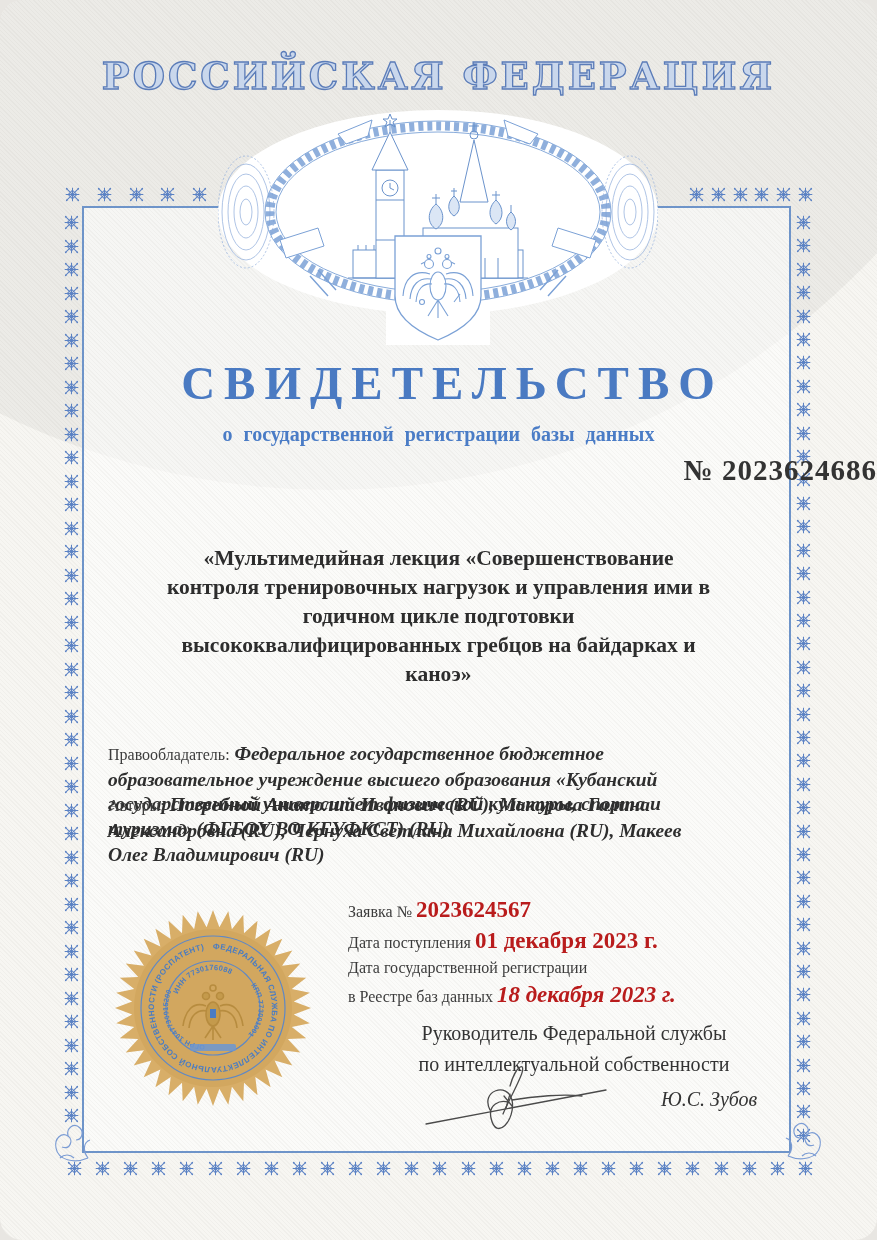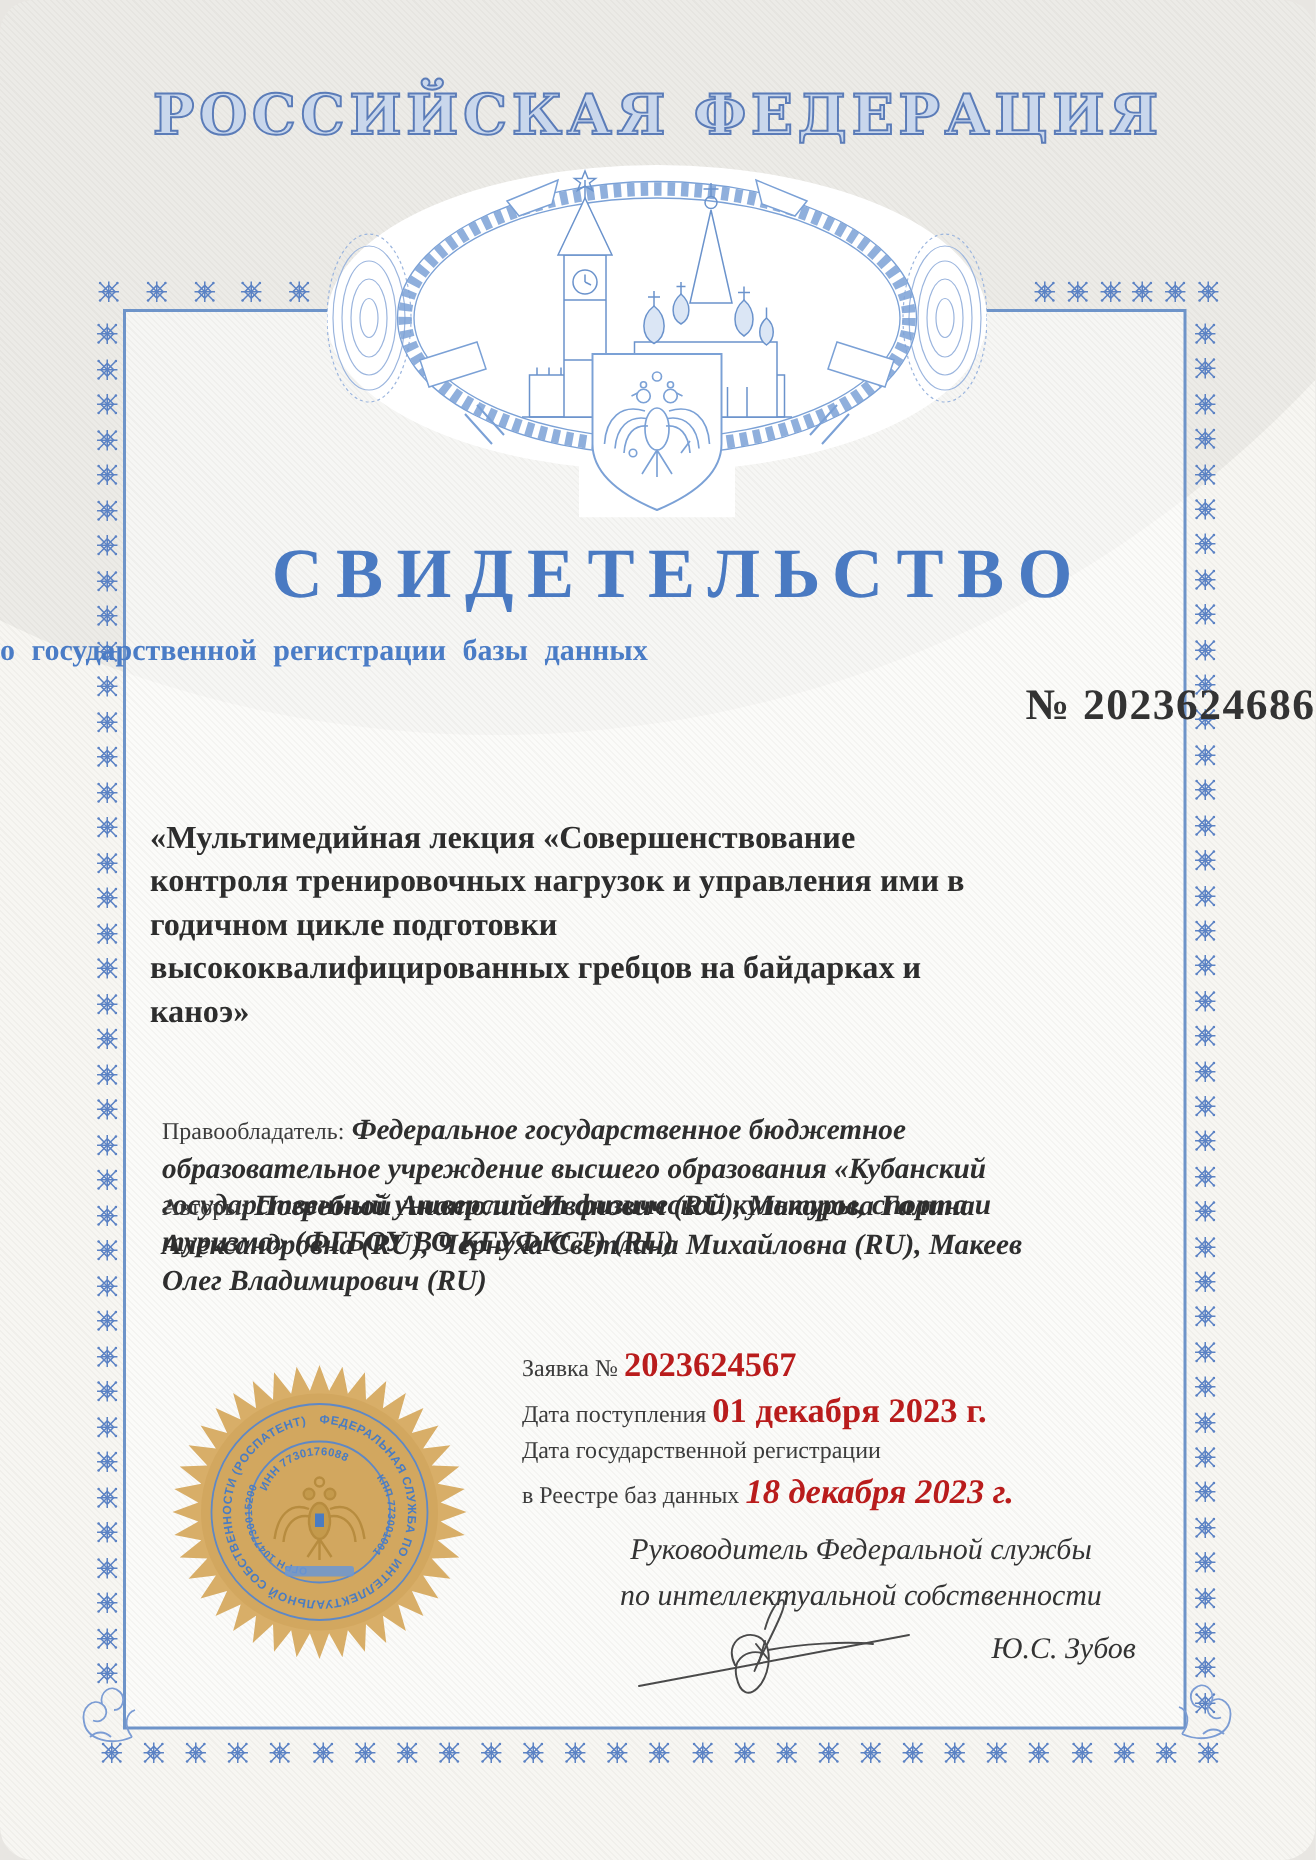--- a/index.html
+++ b/index.html
@@ -28,47 +28,47 @@
     font-family:"DejaVu Serif", serif;font-weight:bold;font-size:37px;letter-spacing:3px;
     color:#c9d7ec;-webkit-text-stroke:1.3px #5b7cb8;
   }
   .emblem{position:absolute;left:218px;top:100px;}
 
   .doc-title{
     position:absolute;top:356px;left:0;width:100%;text-align:center;
     font-weight:bold;font-size:47px;letter-spacing:9px;color:#4a7ac2;margin-left:14px;
   }
   .doc-subtitle{
-    position:absolute;top:423px;left:0;width:100%;
+    position:absolute;top:423px;left:0;width:100%;text-align:center;
     font-weight:bold;font-size:20px;word-spacing:6px;color:#4a7cc6;
   }
   .doc-number{
     position:absolute;top:454px;left:0;width:100%;text-align:right;
     font-weight:bold;font-size:29px;letter-spacing:1px;color:#333333;
   }
 
   
   .work-title{
-    position:absolute;top:544px;left:100px;width:677px;text-align:left;
+    position:absolute;top:544px;left:100px;width:677px;text-align:center;
     font-weight:bold;font-size:21.5px;line-height:29px;color:#2d2d2d;white-space:pre-line;
   }
   .holder-block{position:absolute;top:694px;left:108px;width:600px;
     font-size:19.5px;line-height:24.5px;color:#2e2e2e;margin-top:48px;}
   .holder-block .lbl,.authors-block .lbl{font-size:16px;font-style:normal;font-weight:normal;color:#3c3c3c;}
   .bold-italic{font-weight:bold;font-style:italic;}
   .authors-block{position:absolute;top:793px;left:108px;width:600px;
     font-size:19.5px;line-height:24.5px;color:#2e2e2e;}
 
   .app-block{position:absolute;top:897px;left:348px;width:430px;color:#3c3c3c;}
   .app-line{font-size:16px;margin-bottom:5px;}
   .app-strong{font-weight:bold;font-size:23px;color:#b91c1c;}
   .app-strong.it{font-style:italic;}
 
   .sign-block{position:absolute;top:1018px;left:388px;width:372px;text-align:center;
-    font-style:italic;font-size:20px;line-height:31px;color:#333333;}
+    font-size:20px;line-height:31px;color:#333333;}
   .sign-name{position:absolute;top:1088px;left:644px;font-style:italic;font-size:20px;color:#333333;margin-left:17px;}
   .signature-svg{position:absolute;top:1056px;left:406px;}
   .seal{position:absolute;top:908px;left:113px;}
 </style>
 </head>
 <body>
 
 <div class="page">
   <div class="swoosh"></div>
   <div class="inner-bg"></div>

